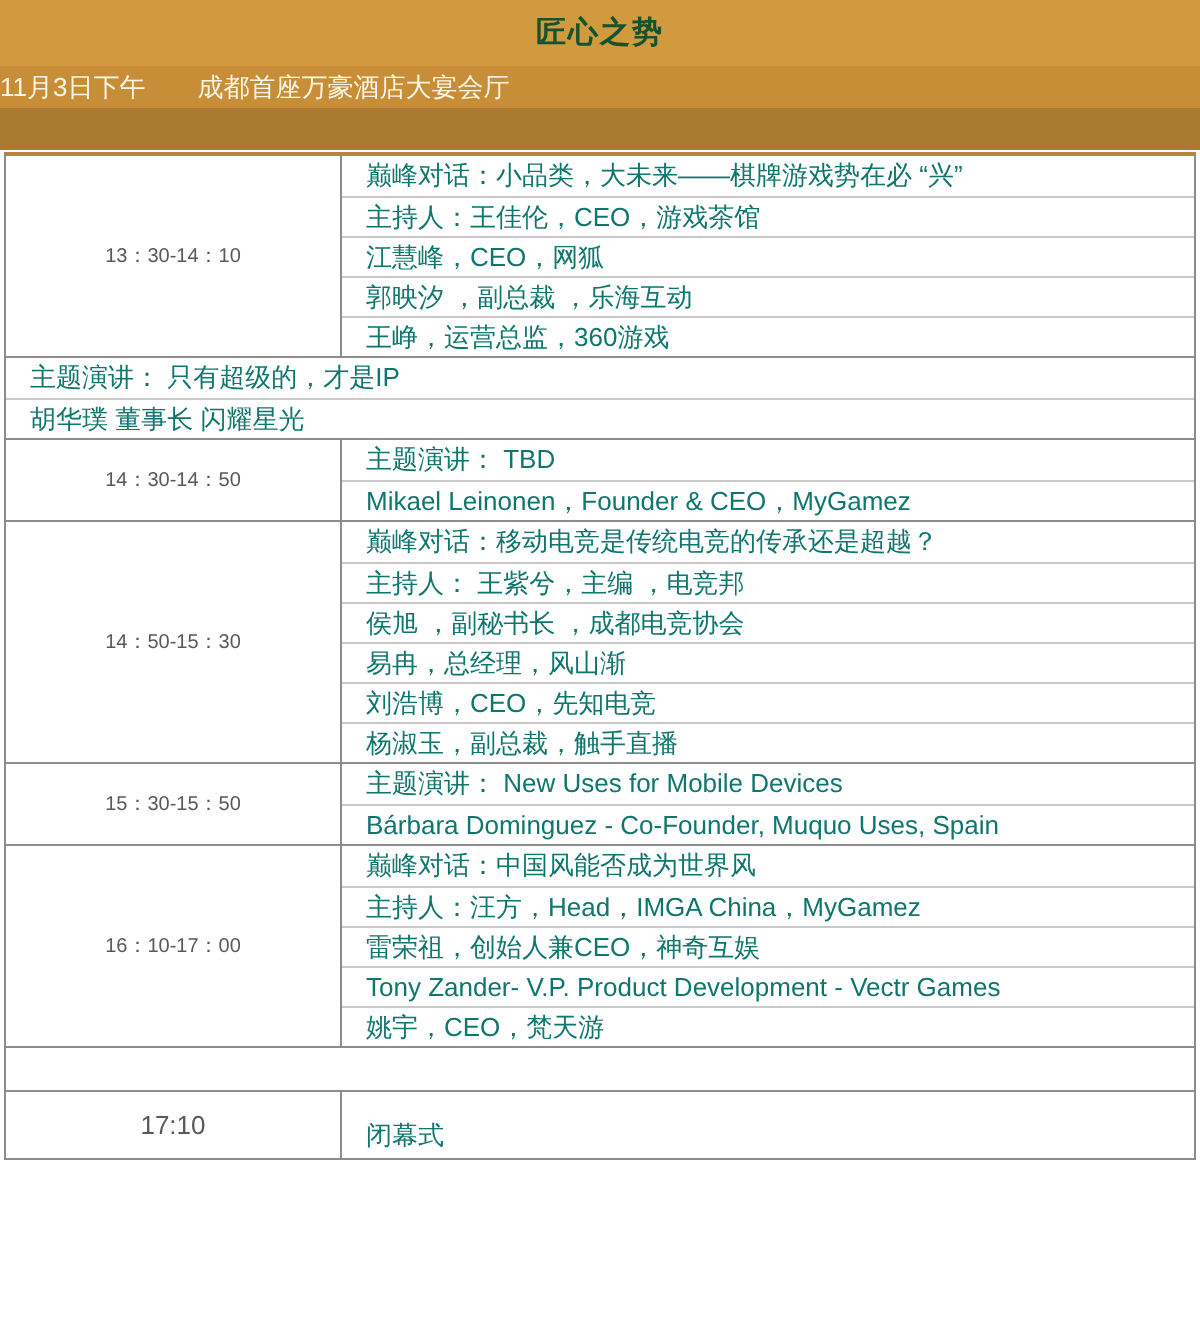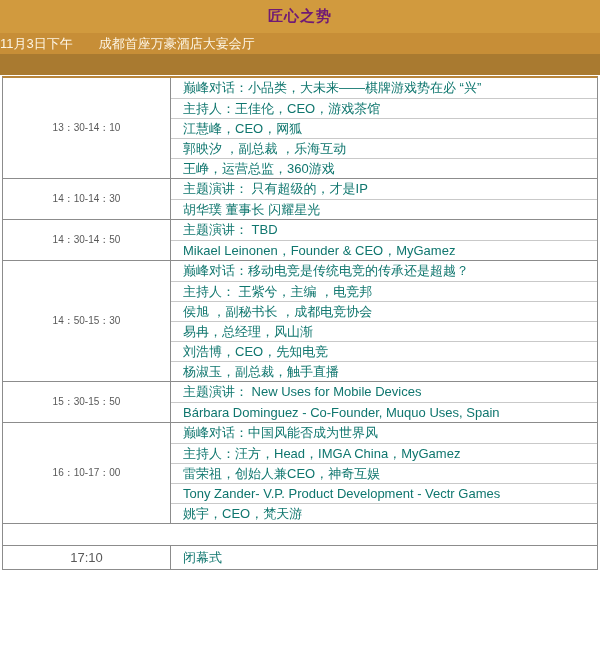--- a/index.html
+++ b/index.html
@@ -1,21 +1,21 @@
 <!DOCTYPE html>
 <html><head>
 <meta charset="utf-8">
 <style>
   * { margin:0; padding:0; box-sizing:border-box; }
   html,body { width:600px; height:667px; background:#ffffff;
     font-family:"Liberation Sans", sans-serif; }
   .page { width:600px; height:667px; overflow:hidden; background:#fff; }
 
   
-  .band-title { height:33px; background:#d19a3e; color:#701a75;
+  .band-title { height:33px; background:#d19a3e; color:#14532d;
     display:flex; align-items:center; justify-content:center;
     font-size:15px; font-weight:bold; letter-spacing:1px; }
   .band-sub { height:21px; background:#c78e37; color:#fdf5e4;
     display:flex; align-items:center; font-size:13px;
     white-space:pre; }
   .band-accent { height:21px; background:#a97a30; }
 
   
   .sched { margin:1px 2px 0 2px;
     border-left:1px solid #8c8c8c; border-right:1px solid #8c8c8c;
@@ -24,21 +24,21 @@
   .section:first-child { border-top:none; }
   .time-cell { width:168px; flex:0 0 168px; border-right:1px solid #8c8c8c;
     display:flex; align-items:center; justify-content:center;
     color:#595959; font-size:10px; }
   .rows { flex:1; min-width:0; }
   .row { height:20px; line-height:20px; padding-left:12px; font-size:13px;
     color:#0f766e; border-top:1px solid #c9c9c9; white-space:nowrap;
     overflow:hidden; }
   .row:first-child { border-top:none; }
   .spacer { height:22px; border-top:1px solid #8c8c8c; background:#fff; }
-  .closing .row { height:23px; line-height:23px; }
+  .closing .row { height:23px; line-height:23px;margin-top:10px; }
   .closing .time-cell { font-size:13px; }
 </style>
 </head>
 <body>
 
 <div class="page">
 
   <div class="band-title">
     <span>匠心之势</span>
   </div>
@@ -54,21 +54,20 @@
       <div class="rows">
         <div class="row">巅峰对话：小品类，大未来——棋牌游戏势在必 “兴”</div>
         <div class="row">主持人：王佳伦，CEO，游戏茶馆</div>
         <div class="row">江慧峰，CEO，网狐</div>
         <div class="row">郭映汐 ，副总裁 ，乐海互动</div>
         <div class="row">王峥，运营总监，360游戏</div>
       </div>
     </div>
 
     <div class="section">
-      <div class="time-cell">14：10-14：30</div>
       <div class="rows">
         <div class="row">主题演讲： 只有超级的，才是IP</div>
         <div class="row">胡华璞 董事长 闪耀星光</div>
       </div>
     </div>
 
     <div class="section">
       <div class="time-cell">14：30-14：50</div>
       <div class="rows">
         <div class="row">主题演讲： TBD</div>

